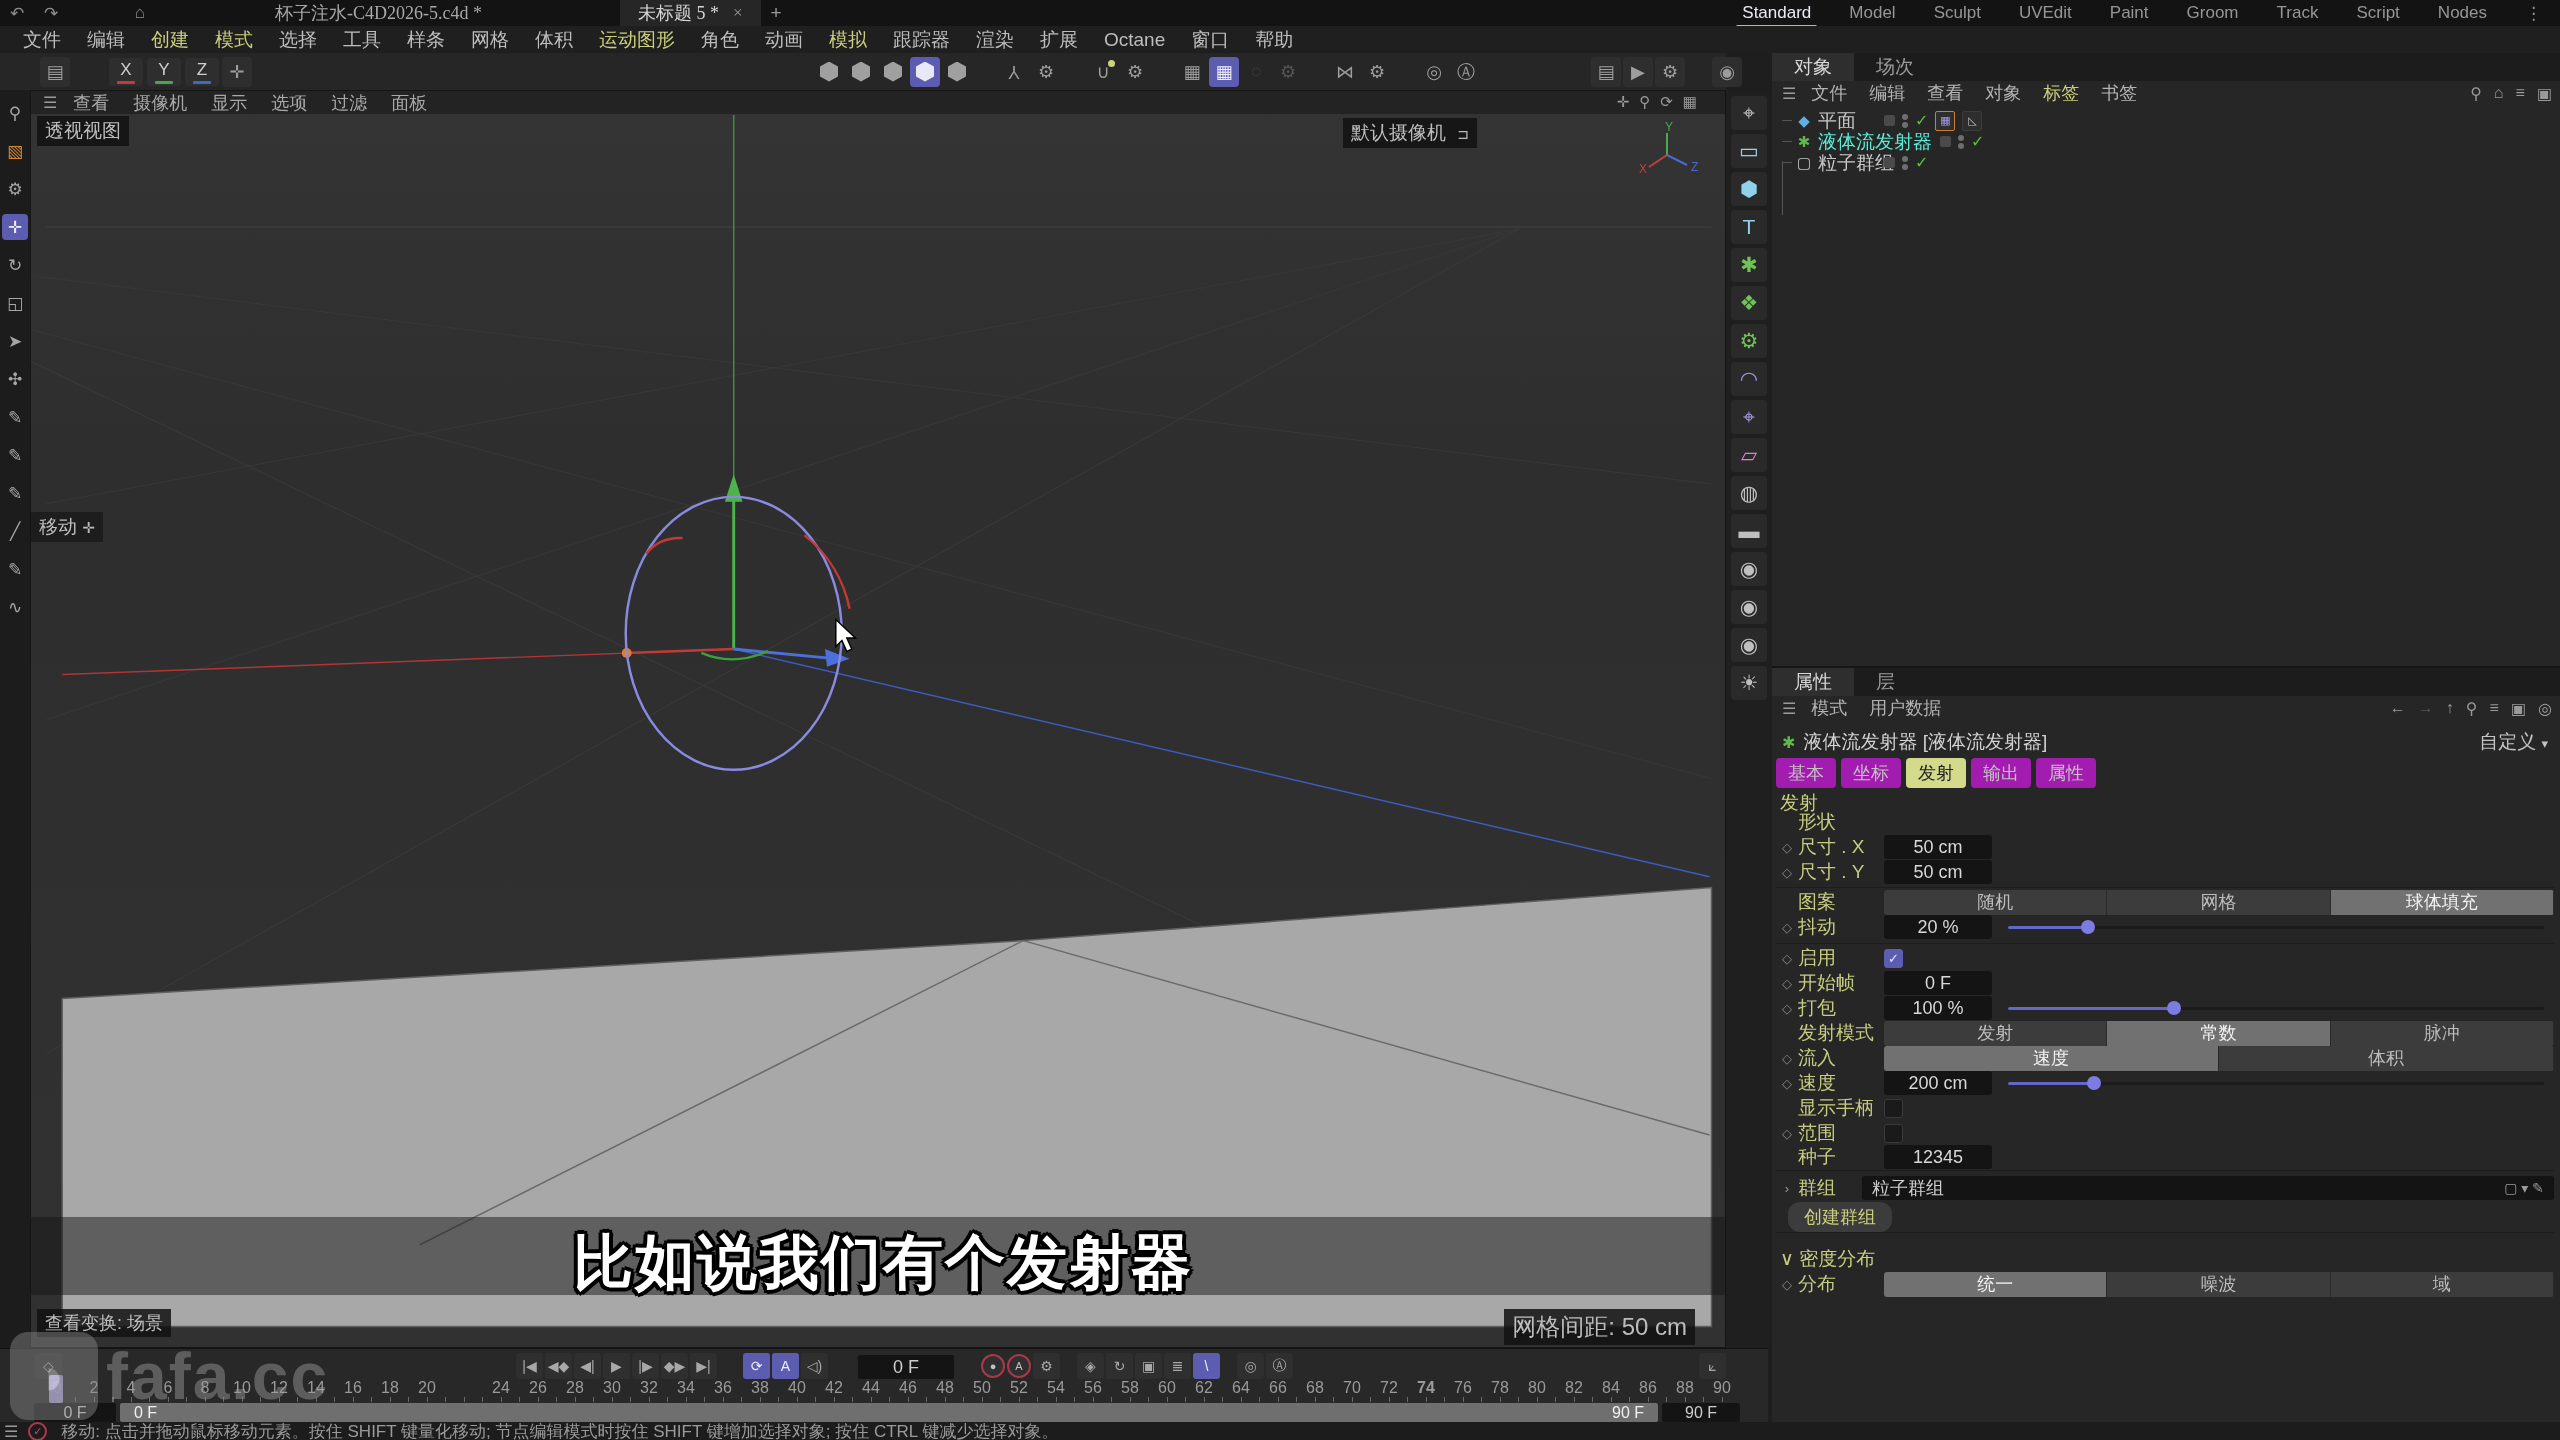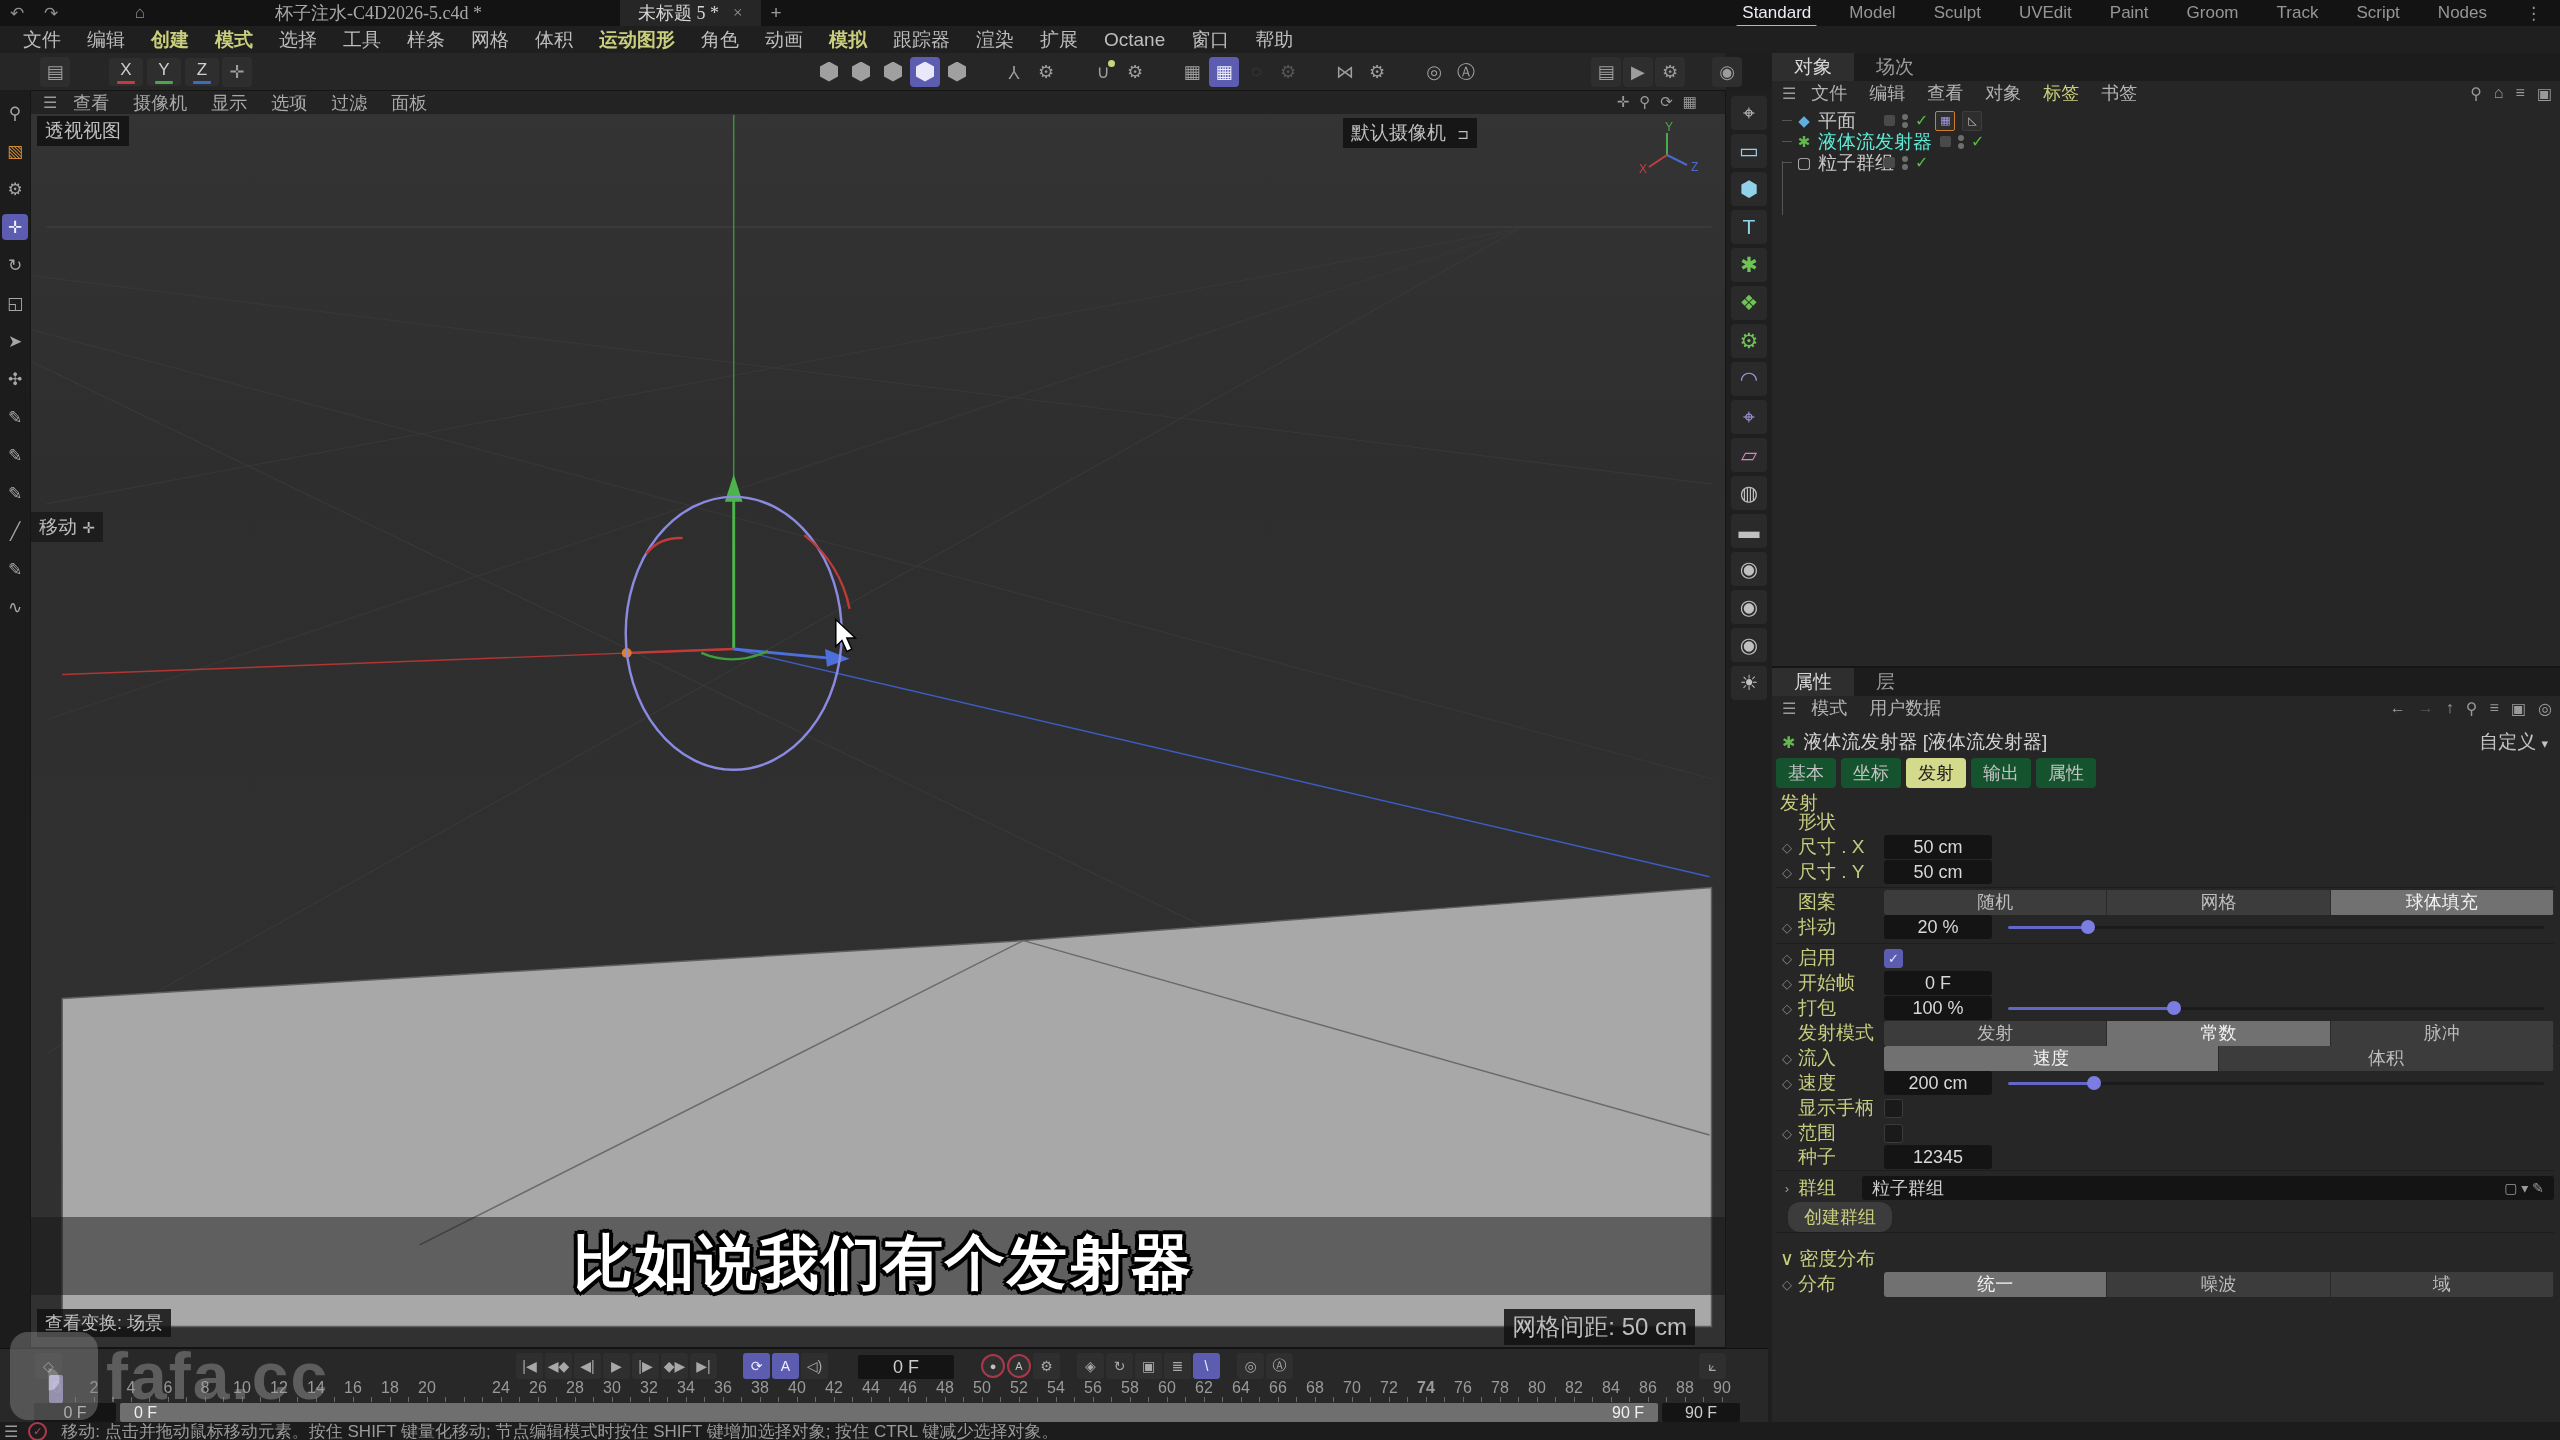--- a/index.html
+++ b/index.html
@@ -15,21 +15,21 @@
   .doctab.active{background:#262626;color:#d6d6d6;}
   .tabx{margin-left:14px;color:#9a9a9a;font-size:17px;}
   .tabadd{color:#9a9a9a;font-size:19px;margin-left:10px;}
   #wstabs{position:absolute;right:16px;top:0;height:26px;display:flex;align-items:center;gap:34px;}
   .wstab{color:#969696;font-size:17px;padding:3px 2px;position:relative;}
   .wstab.active{color:#eceaf6;}
   .wstab.active::after{content:"";position:absolute;left:-4px;right:-4px;bottom:-2px;height:3px;background:#b6aee8;border-radius:2px;}
   
   #menubar{left:0;top:26px;width:2560px;height:27px;background:#1f1f1f;display:flex;align-items:center;padding-left:10px;box-sizing:border-box;}
   .menu-item{padding:0 13px;color:#bdbdbd;font-size:19px;}
-  .menu-item.hl{color:#c9cf7d;font-weight:bold;}
+  .menu-item.hl{color:#c9cf7d;}
   
   #toolbar{left:0;top:53px;width:1726px;height:38px;background:#262626;display:flex;align-items:center;border-bottom:1px solid #161616;box-sizing:border-box;}
   .tbtn{min-width:30px;height:30px;display:flex;align-items:center;justify-content:center;color:#9d9d9d;font-size:18px;border-radius:4px;margin:0 1px;position:relative;}
   .tbtn.active{background:#5c5db0;color:#eef;}
   .tbtn.disabled{color:#555;}
   .tbtn.gap{margin-left:26px;}
   .tbtn .hex{width:18px;height:20px;background:#a0a0a0;clip-path:polygon(50% 0,100% 25%,100% 75%,50% 100%,0 75%,0 25%);}
   .tbtn.active .hex{background:#e8e8f8;}
   .tbtn.badge::after{content:"";position:absolute;top:3px;right:3px;width:7px;height:7px;border-radius:50%;background:#cdd37b;}
   .axisbtn{width:34px;height:28px;display:flex;flex-direction:column;align-items:center;justify-content:center;color:#cfcfcf;font-size:17px;margin:0 2px;background:#2e2e2e;border-radius:3px;}
@@ -77,21 +77,21 @@
   .sq{width:11px;height:11px;background:#4a4a4a;border-radius:2px;}
   .dots{display:flex;flex-direction:column;gap:2px;}
   .dots i{width:6px;height:6px;border-radius:50%;background:#6e6e6e;}
   .chk{color:#58c23e;font-size:16px;font-weight:bold;}
   .tagbox{width:18px;height:18px;display:flex;align-items:center;justify-content:center;background:#2e2e2e;border:1px solid #3c3c3c;border-radius:2px;font-size:11px;color:#a79ae6;}
   .tagbox.seltag{border-color:#cf7e2e;}
   
   #attr{position:absolute;left:0;top:613px;width:788px;height:756px;background:#262626;border-top:2px solid #151515;}
   .atitle-row{position:absolute;left:0;top:60px;width:788px;height:28px;display:flex;align-items:center;padding-left:10px;box-sizing:border-box;}
   .atabs{position:absolute;left:4px;top:90px;display:flex;gap:5px;}
-  .atab{padding:3px 12px;background:#14532d;color:#c3c3c3;border-radius:4px;font-size:18px;}
+  .atab{padding:3px 12px;background:#a21caf;color:#c3c3c3;border-radius:4px;font-size:18px;}
   .atab.active{background:#d4da8c;color:#222;}
   .asection{position:absolute;left:8px;color:#c9cf7d;font-size:19px;}
   .arow{position:absolute;left:4px;width:778px;height:24px;display:flex;align-items:center;}
   .dia{width:22px;color:#8a8a8a;font-size:13px;text-align:center;}
   .dia.none{visibility:hidden;}
   .albl{width:86px;color:#c6cc80;font-size:19px;white-space:nowrap;}
   .fld{width:108px;height:24px;background:#141414;border-radius:3px;color:#d8d8d8;font-size:18px;display:flex;align-items:center;justify-content:center;}
   .ddown{flex:1;height:24px;background:#141414;border-radius:3px;color:#cfcfcf;font-size:18px;display:flex;align-items:center;padding:0 10px;justify-content:space-between;}
   .segs{flex:1;display:flex;height:25px;border-radius:3px;overflow:hidden;}
   .seg{flex:1;background:#3c3c3c;color:#bdbdbd;font-size:18px;display:flex;align-items:center;justify-content:center;border-right:1px solid #2a2a2a;}

